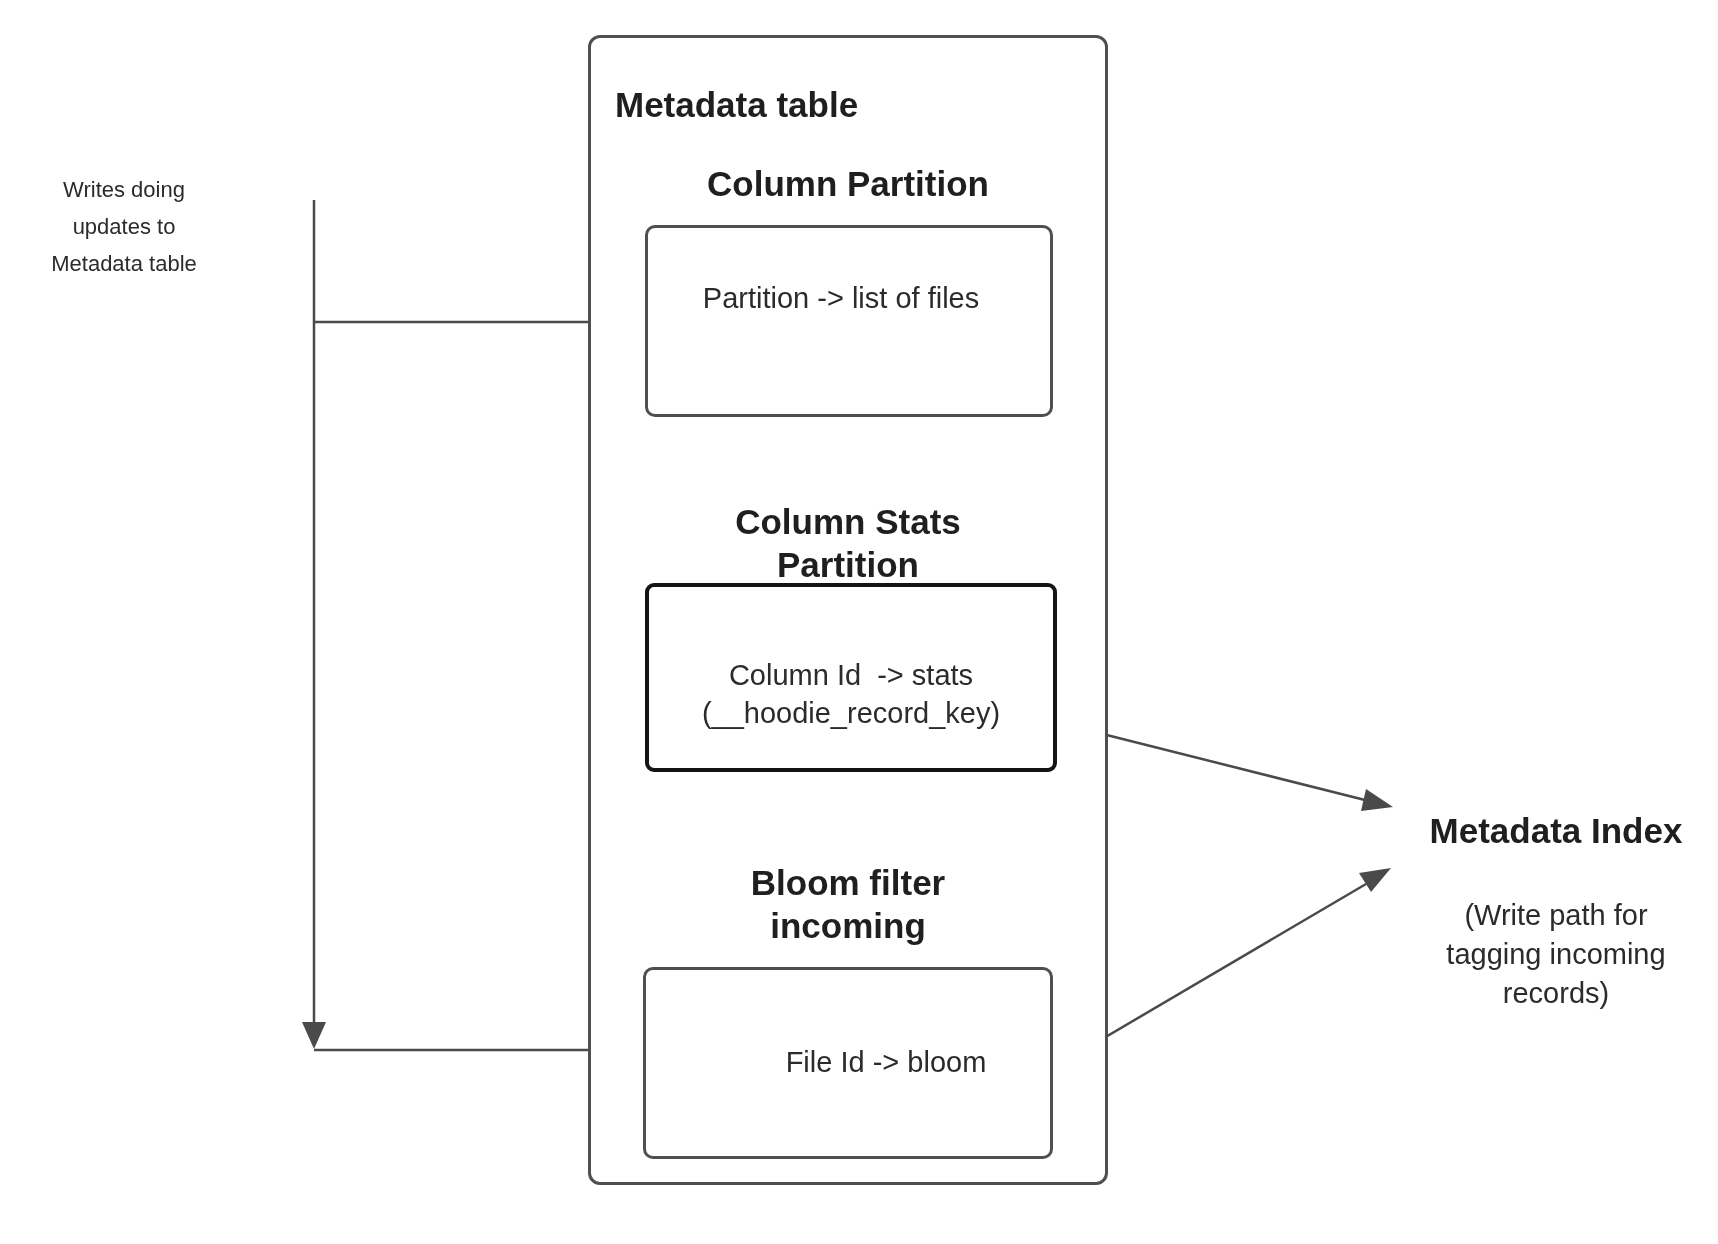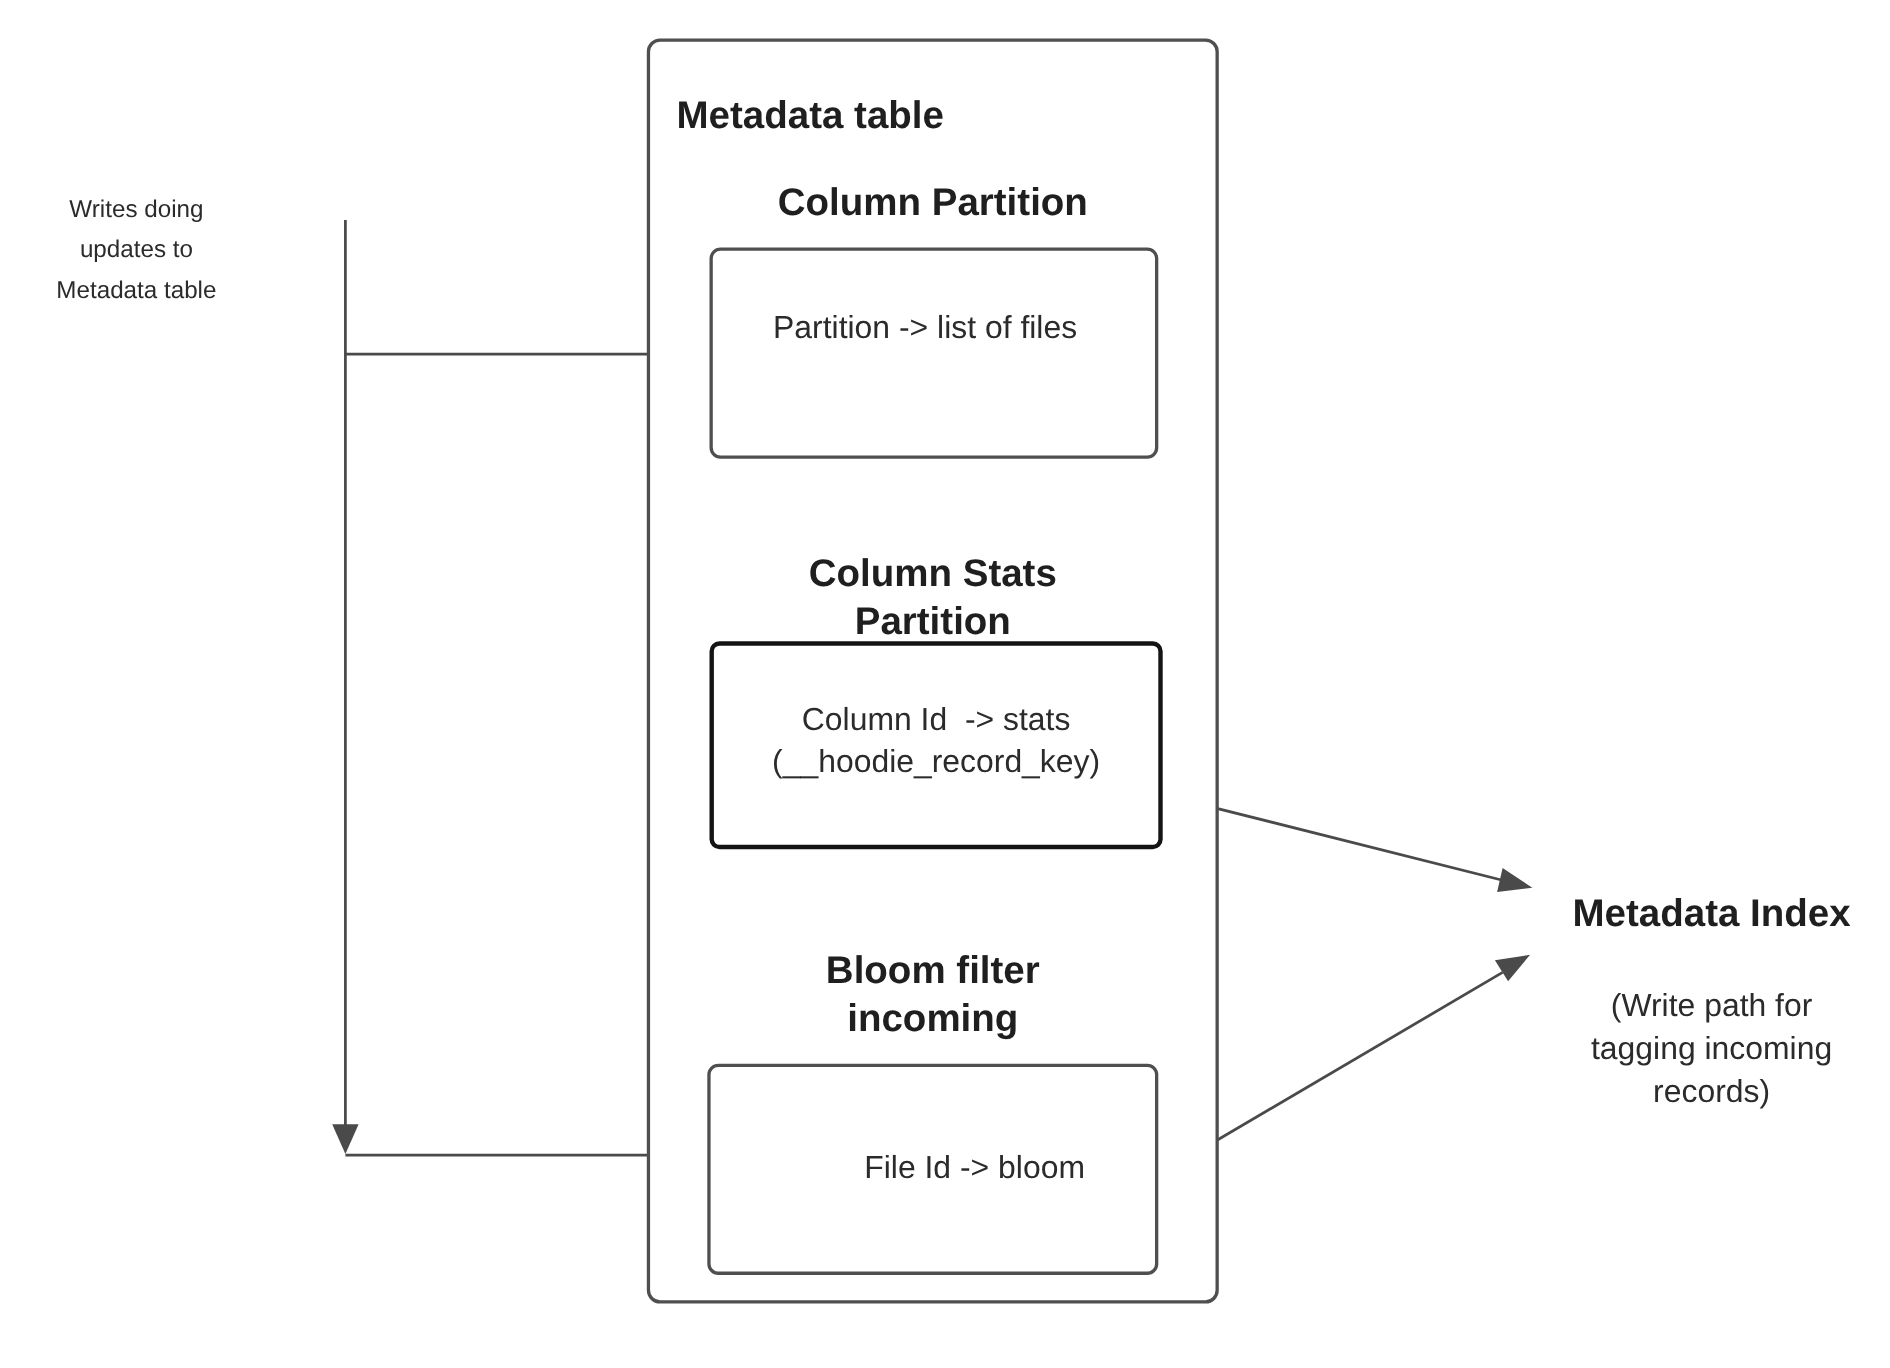--- a/index.html
+++ b/index.html
@@ -112,21 +112,21 @@
 
   <div class="title" style="left:615px; top:84px;">Metadata table</div>
 
   <div class="heading" style="left:588px; top:162px; width:520px;">Column Partition</div>
   <div class="panel" style="left:645px; top:225px; width:408px; height:192px;"></div>
   <div class="body-text" style="left:645px; top:279px; width:392px;">Partition -&gt; list of files</div>
 
   <div class="heading" style="left:588px; top:476px; width:520px;margin-top:24px;">Column Stats
 Partition</div>
   <div class="panel emphasis" style="left:645px; top:583px; width:412px; height:189px;"></div>
-  <div class="body-text" style="left:645px; top:636px; width:412px;">Column Id  -&gt; stats
+  <div class="body-text" style="left:645px; top:656px; width:412px;">Column Id  -&gt; stats
 (__hoodie_record_key)</div>
 
   <div class="heading" style="left:588px; top:861px; width:520px;">Bloom filter
 incoming</div>
   <div class="panel" style="left:643px; top:967px; width:410px; height:192px;"></div>
   <div class="body-text" style="left:643px; top:1043px; width:486px;">File Id -&gt; bloom</div>
 
   <div class="heading" style="left:1391px; top:809px; width:330px;">Metadata Index</div>
   <div class="body-text index-note">(Write path for
 tagging incoming

